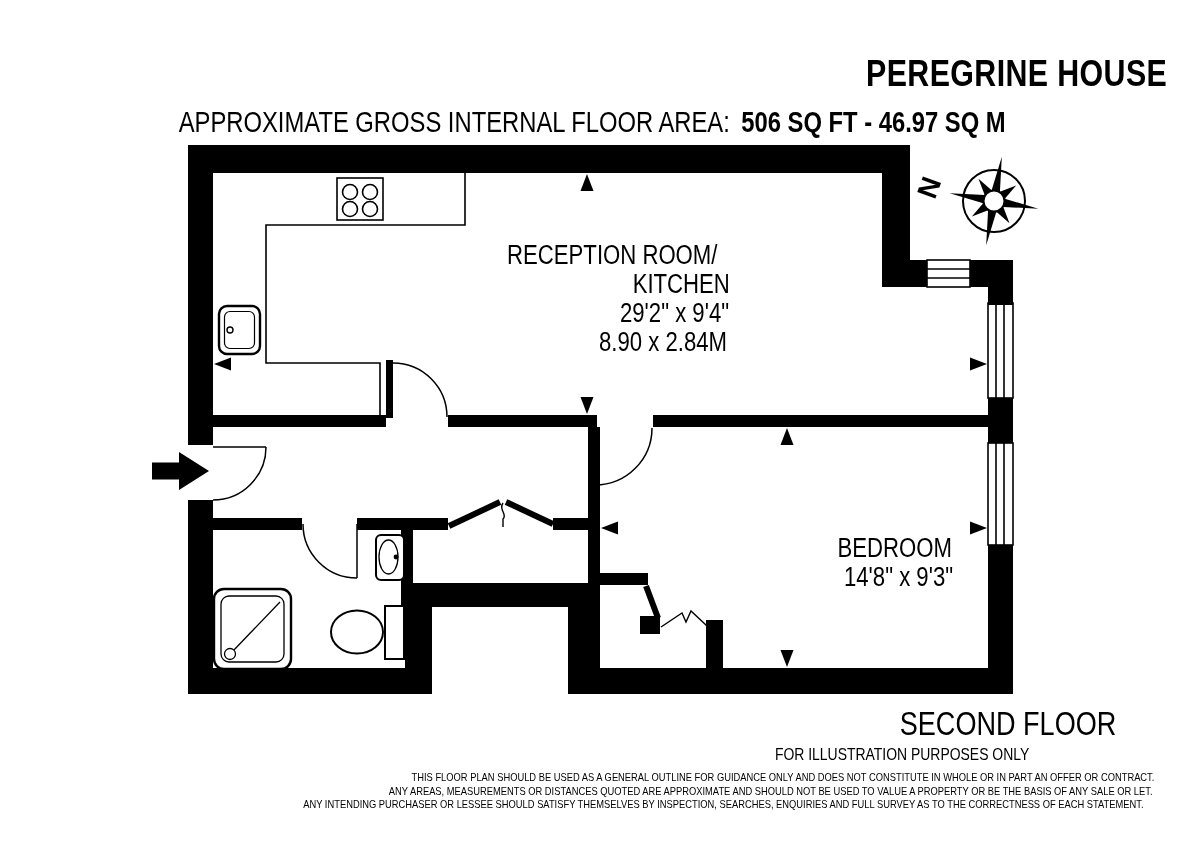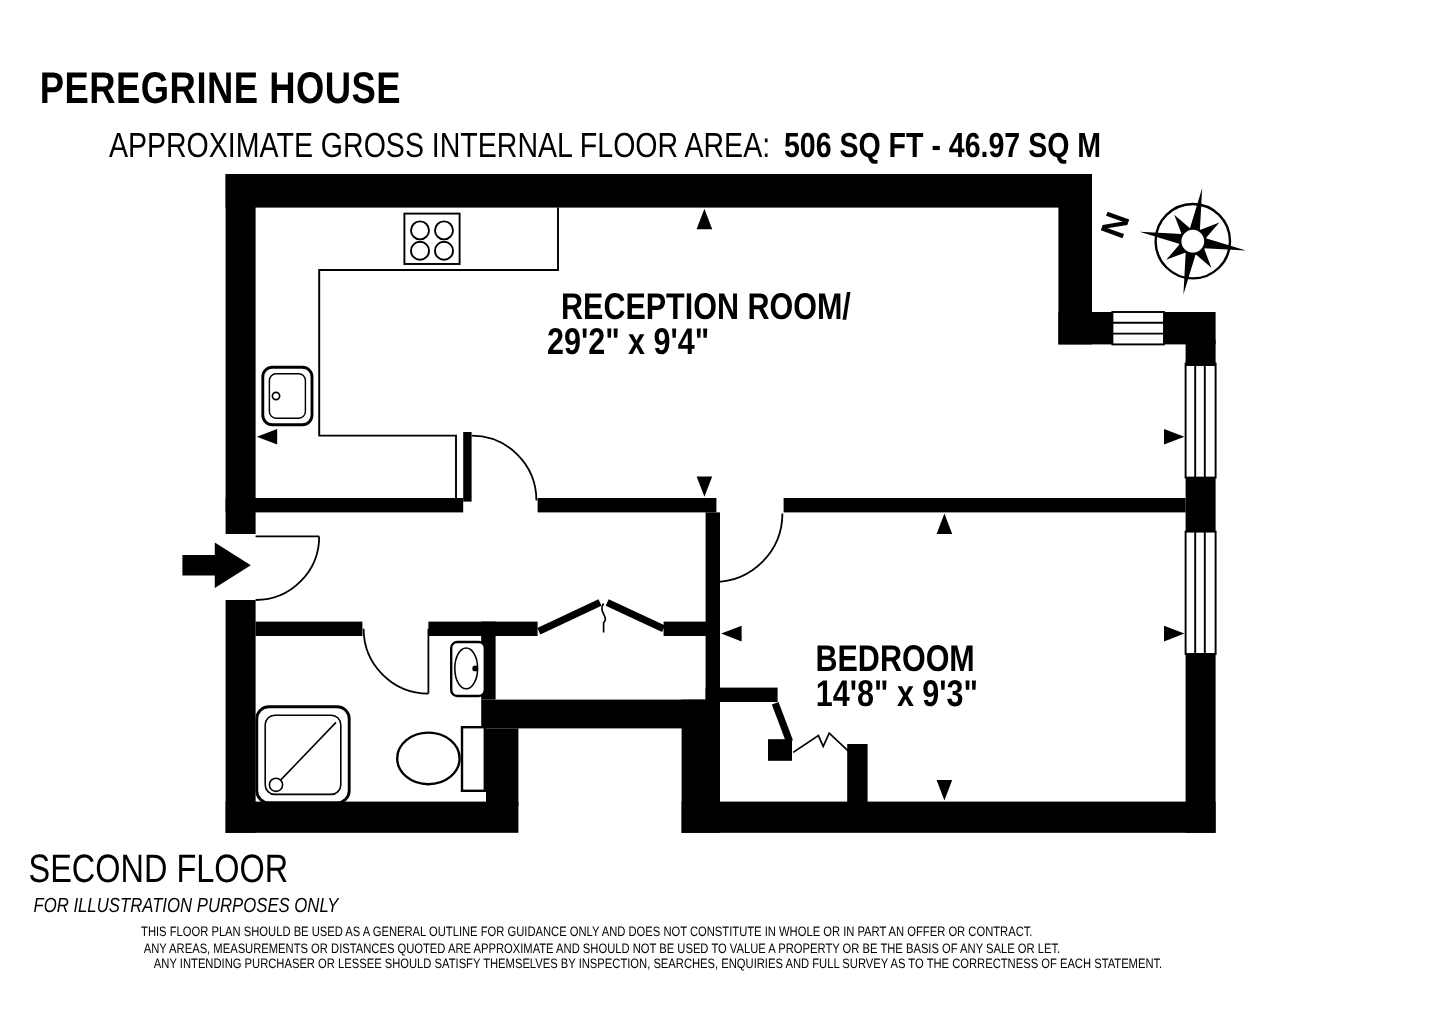--- a/index.html
+++ b/index.html
@@ -1,31 +1,31 @@
 <!DOCTYPE html>
 <html><head>
 <meta charset="utf-8">
 <style>
   html,body{margin:0;padding:0;background:#ffffff;}
   #stage{
     position:relative;width:1200px;height:848px;background:#ffffff;overflow:hidden;
     font-family:"Liberation Sans","DejaVu Sans",sans-serif;color:#000;
   }
   #plan-svg{position:absolute;left:0;top:0;width:1200px;height:848px;}
-  .txt{position:absolute;text-align:left;white-space:nowrap;color:#000;}
+  .txt{position:absolute;text-align:right;white-space:nowrap;color:#000;}
   .cond{display:inline-block;transform:scaleX(0.82);transform-origin:50% 50%;}
   .title{left:0;top:53px;width:1200px;font-size:37px;font-weight:bold;letter-spacing:0.5px;}
   .subtitle{left:0;top:106px;width:1096px;font-size:29px;}
   .subtitle .label{font-weight:normal;}
   .subtitle .value{font-weight:bold;margin-left:14px;}
-  .room-label{font-size:31px;line-height:29px;font-weight:bold;}
+  .room-label{font-size:27px;line-height:29px;font-weight:normal;}
   .reception-label{left:441px;top:241px;width:300px;}
   .bedroom-label{left:665px;top:534px;width:300px;}
   .floor-label{left:0;top:705px;width:1140px;font-size:33px;}
-  .purpose-note{left:0;top:745px;width:1057px;font-size:17px;font-style:italic;}
+  .purpose-note{left:0;top:745px;width:1057px;font-size:17px;}
   .disclaimer{left:0;top:771px;width:1200px;font-size:11.4px;line-height:13.6px;padding-left:36px;}
 </style>
 </head>
 <body>
 
 <div id="stage">
 
   <svg id="plan-svg" viewBox="0 0 1200 848">
 
     <g fill="#000000">
@@ -159,21 +159,23 @@
   <div class="txt title">
     <span class="cond">PEREGRINE HOUSE</span>
   </div>
 
   <div class="txt subtitle">
     <span class="cond"><span class="label">APPROXIMATE GROSS INTERNAL FLOOR AREA:</span><span class="value">506 SQ FT - 46.97 SQ M</span></span>
   </div>
 
   <div class="txt room-label reception-label">
     <div><span class="cond">RECEPTION ROOM/</span></div>
+    <div><span class="cond">KITCHEN</span></div>
     <div><span class="cond">29'2" x 9'4"</span></div>
+    <div><span class="cond">8.90 x 2.84M</span></div>
   </div>
 
   <div class="txt room-label bedroom-label">
     <div><span class="cond">BEDROOM</span></div>
     <div><span class="cond">14'8" x 9'3"</span></div>
   </div>
 
   <div class="txt floor-label">
     <span class="cond">SECOND FLOOR</span>
   </div>

